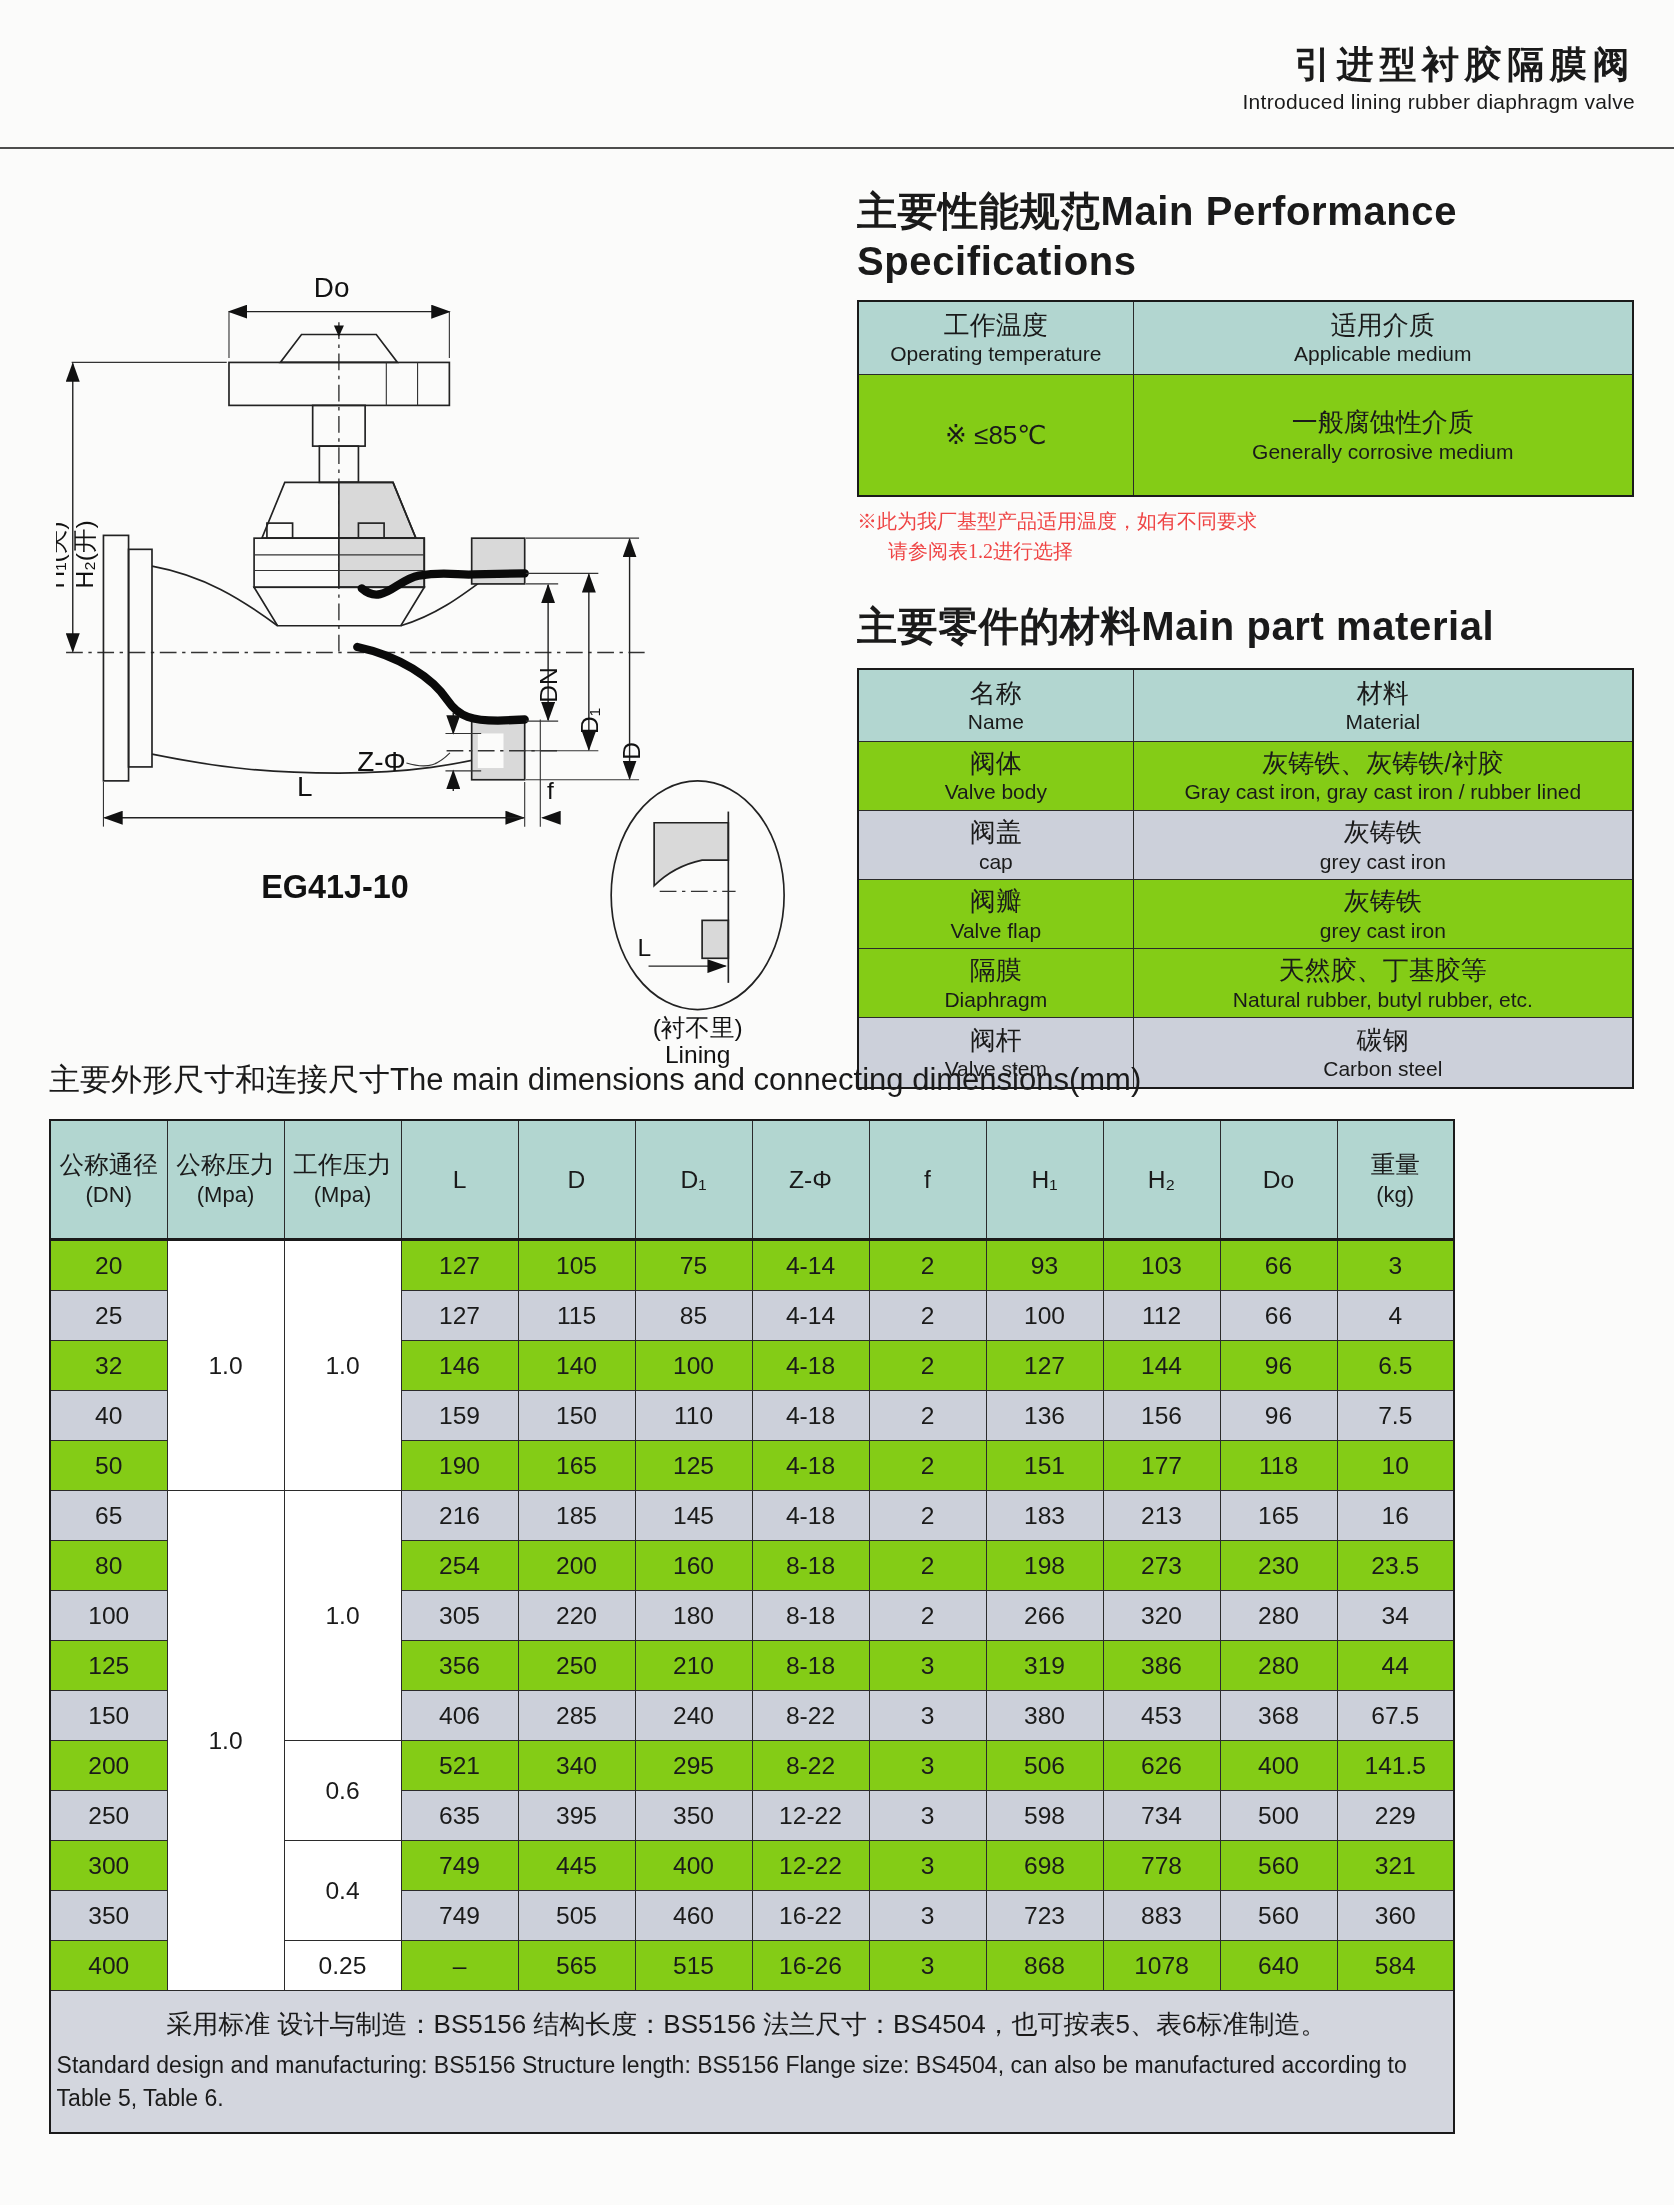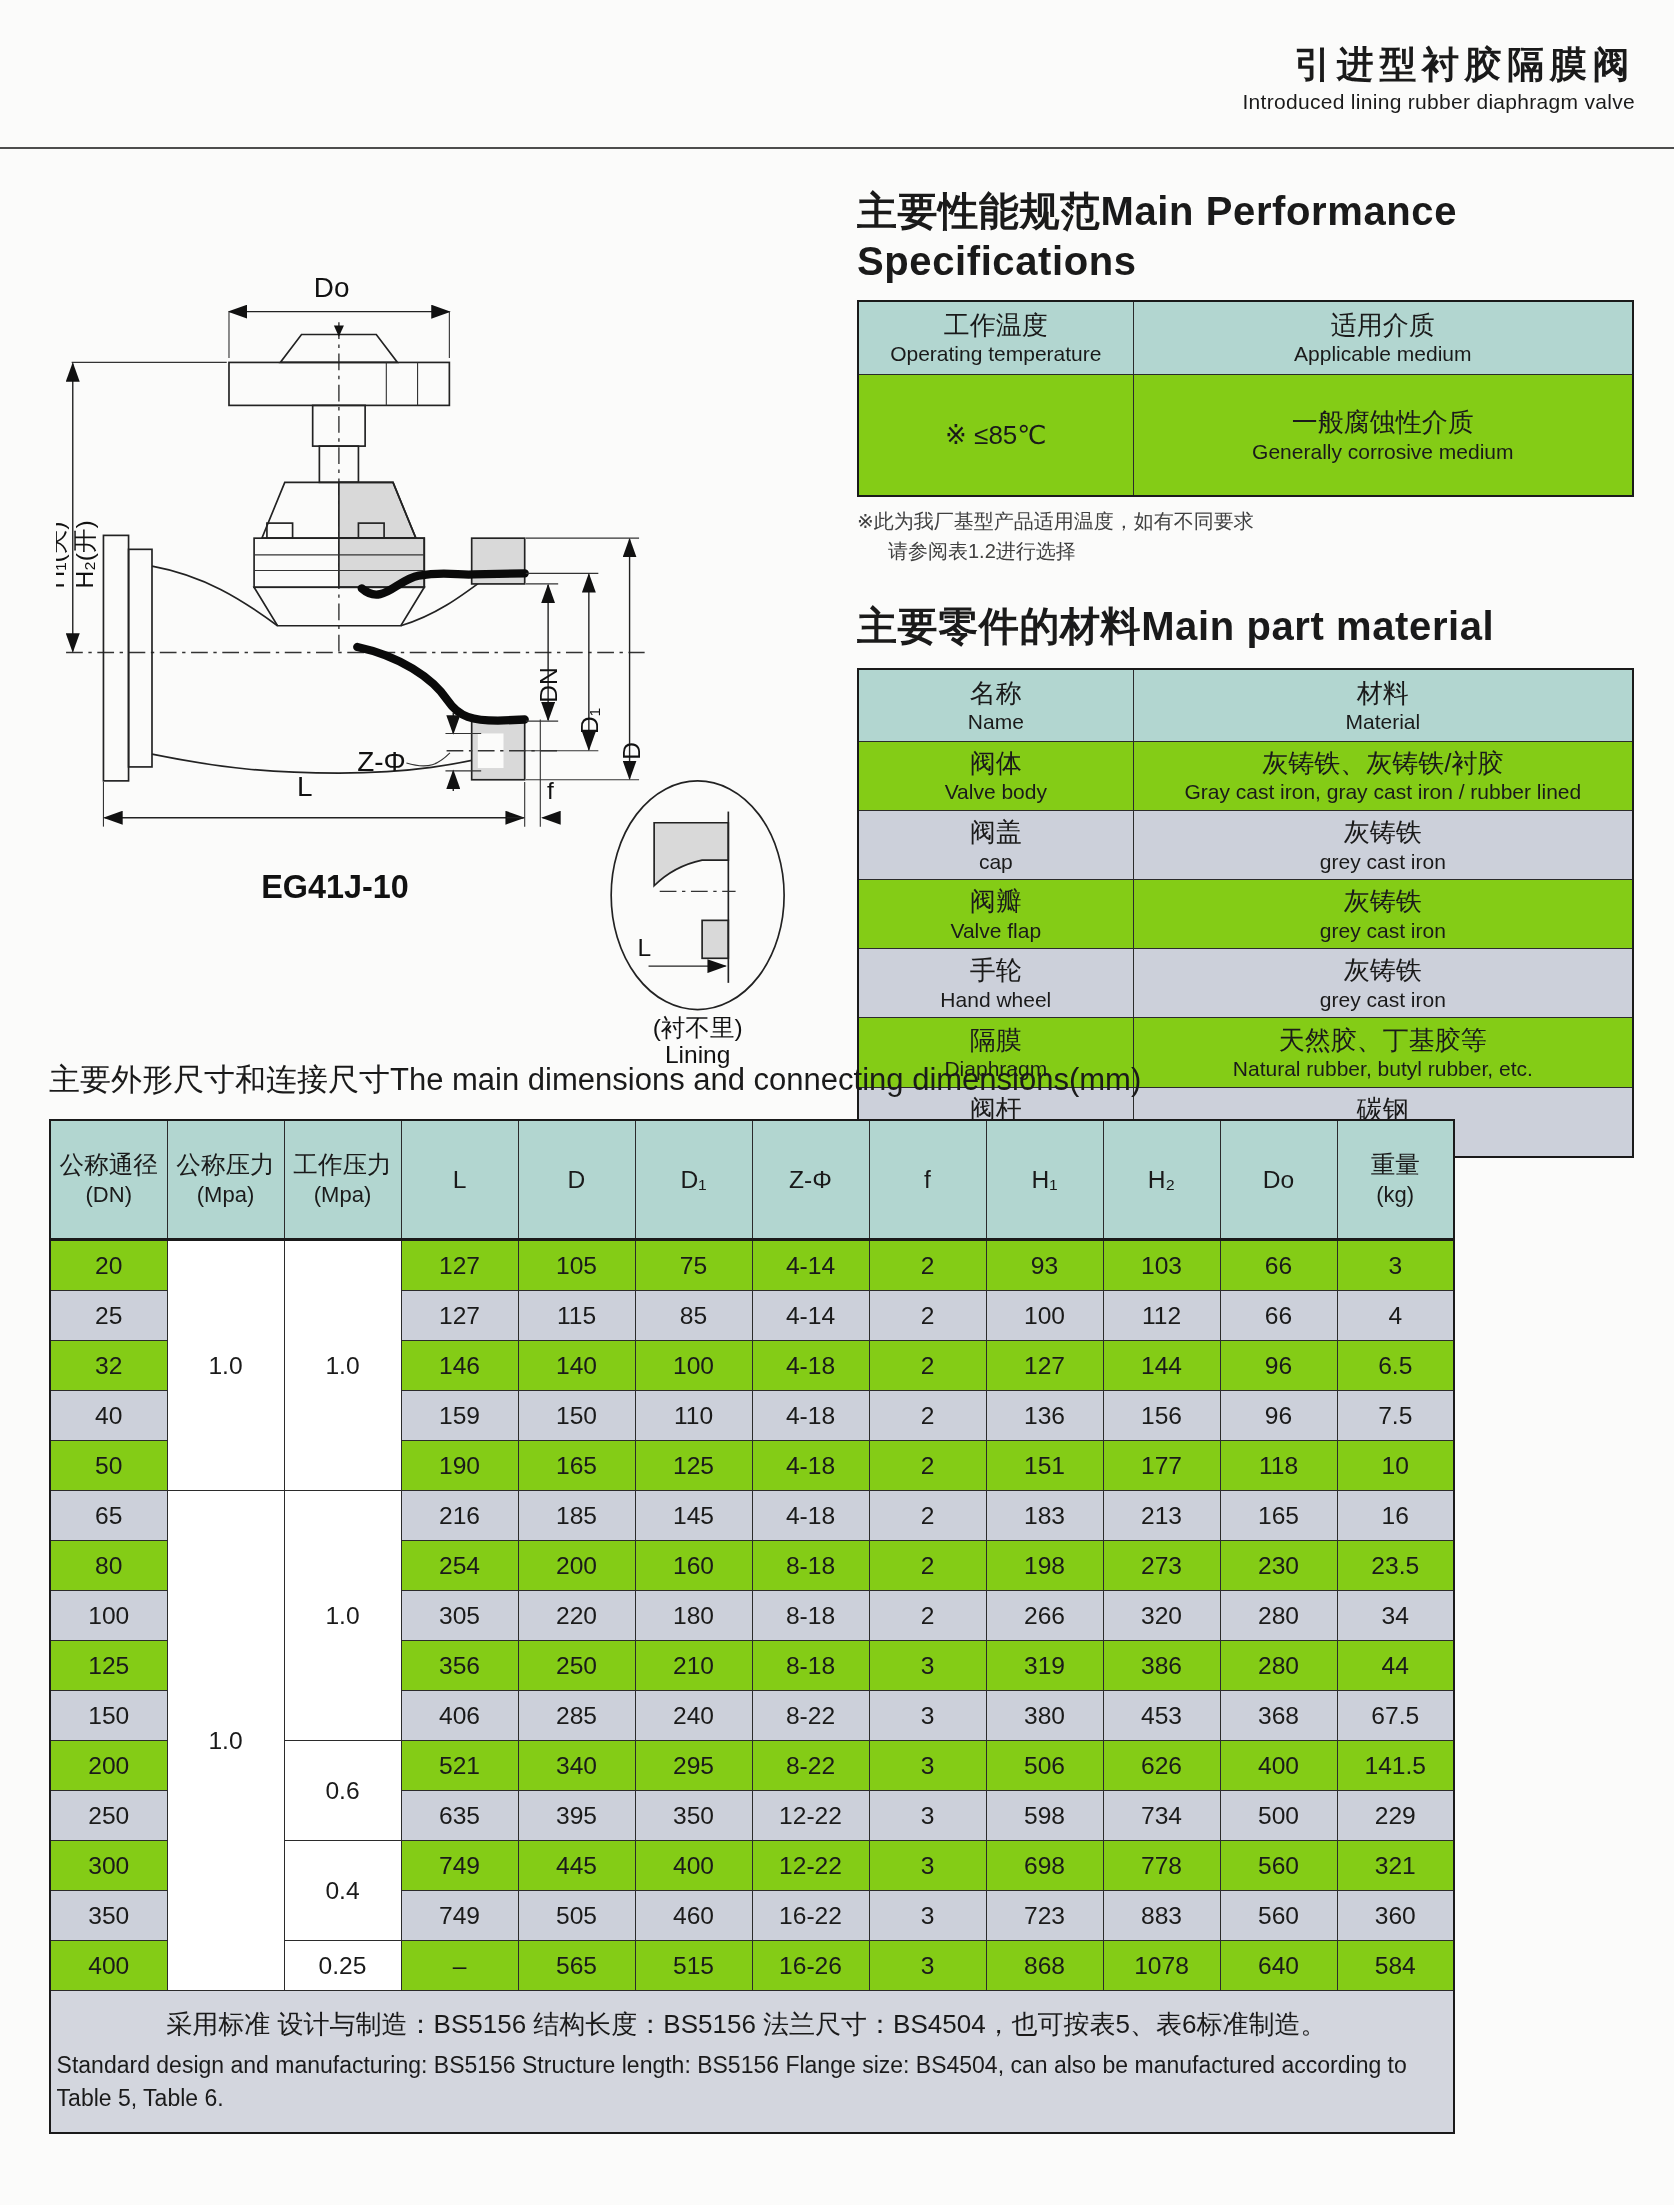--- a/index.html
+++ b/index.html
@@ -30,21 +30,21 @@
   table{border:2.8px solid #1a1a1a;}
   .perf-table{margin-top:15.6px;}
   .perf-table th{background:#b2d6d0;height:70px;font-weight:400;}
   .perf-table td{height:118px;}
   .mat-table{margin-top:14.5px;}
   .mat-table th{background:#b2d6d0;height:68px;font-weight:400;}
   .mat-table td{height:66px;}
   td,th{text-align:center;vertical-align:middle;padding:1.1px 4.5px;}
   .cn-line{font-size:26px;line-height:1.25;}
   .en-line{font-size:21px;line-height:1.2;}
-  .note-block{margin-top:9px;font-size:20px;line-height:1.5;color:#404040;}
+  .note-block{margin-top:9px;font-size:20px;line-height:1.5;color:#ef4444;font-family:Liberation Serif, serif;}
   .note-l2{padding-left:31px;}
   .col-name{width:35.5%;}
   .alt-row{background:#ccd0da;}
   
   .dims-title{position:absolute;left:49px;top:1059px;font-size:31px;font-weight:400;}
   .dims-wrap{position:absolute;left:49px;top:1119px;width:1406px;}
   .dims-table th{background:#b2d6d0;height:115px;font-weight:400;border-bottom:3.9px solid #1a1a1a;}
   .dims-table td{height:49px;font-size:24.6px;padding:0 2.2px;}
   .dims-table .h-main{font-size:24.6px;line-height:1.3;}
   .dims-table .h-sub{font-size:22px;line-height:1.3;}
@@ -244,30 +244,20 @@
           <tr>
             <td>
               <div class="cn-line">阀瓣</div>
               <div class="en-line">Valve flap</div>
             </td>
             <td>
               <div class="cn-line">灰铸铁</div>
               <div class="en-line">grey cast iron</div>
             </td>
           </tr>
-          <tr class="alt-row">
-            <td>
-              <div class="cn-line">手轮</div>
-              <div class="en-line">Hand wheel</div>
-            </td>
-            <td>
-              <div class="cn-line">灰铸铁</div>
-              <div class="en-line">grey cast iron</div>
-            </td>
-          </tr>
           <tr>
             <td>
               <div class="cn-line">隔膜</div>
               <div class="en-line">Diaphragm</div>
             </td>
             <td>
               <div class="cn-line">天然胶、丁基胶等</div>
               <div class="en-line">Natural rubber, butyl rubber, etc.</div>
             </td>
           </tr>

